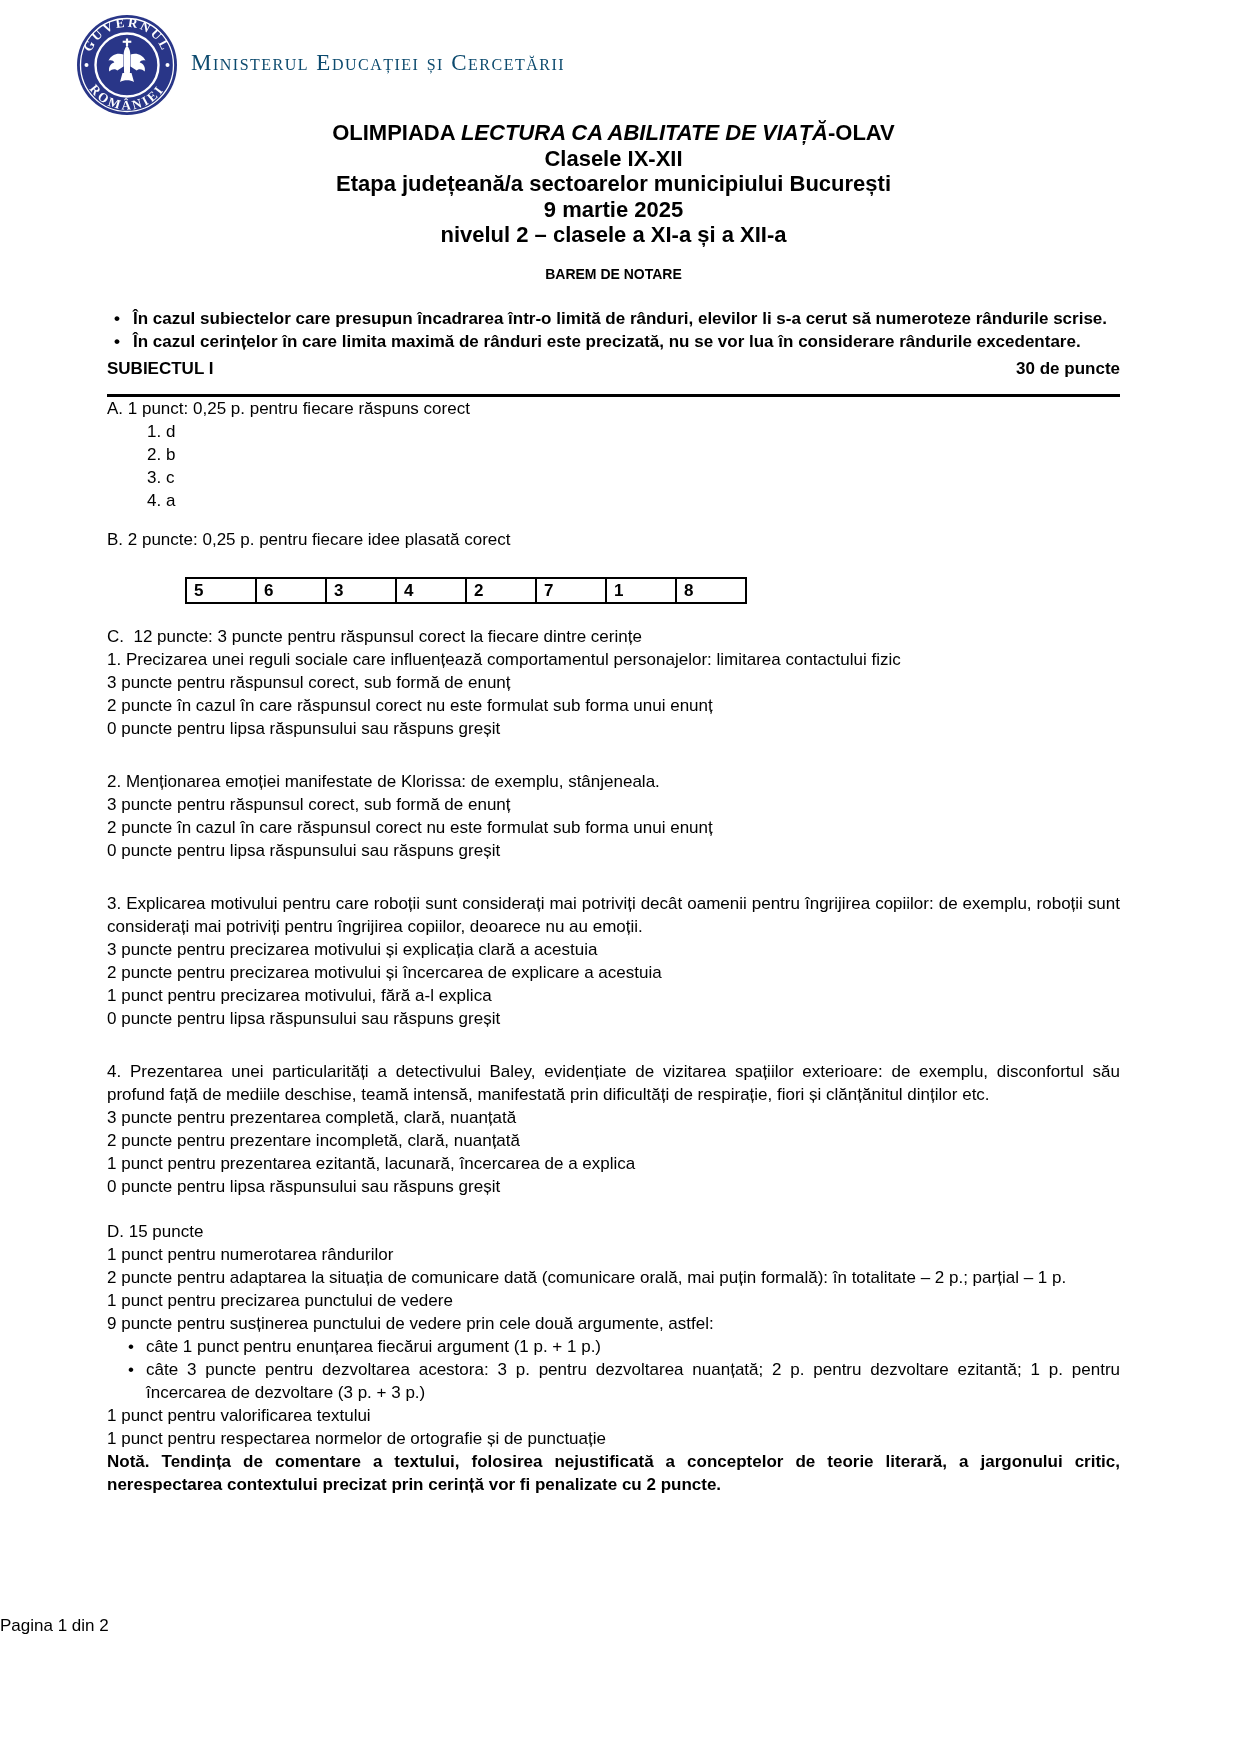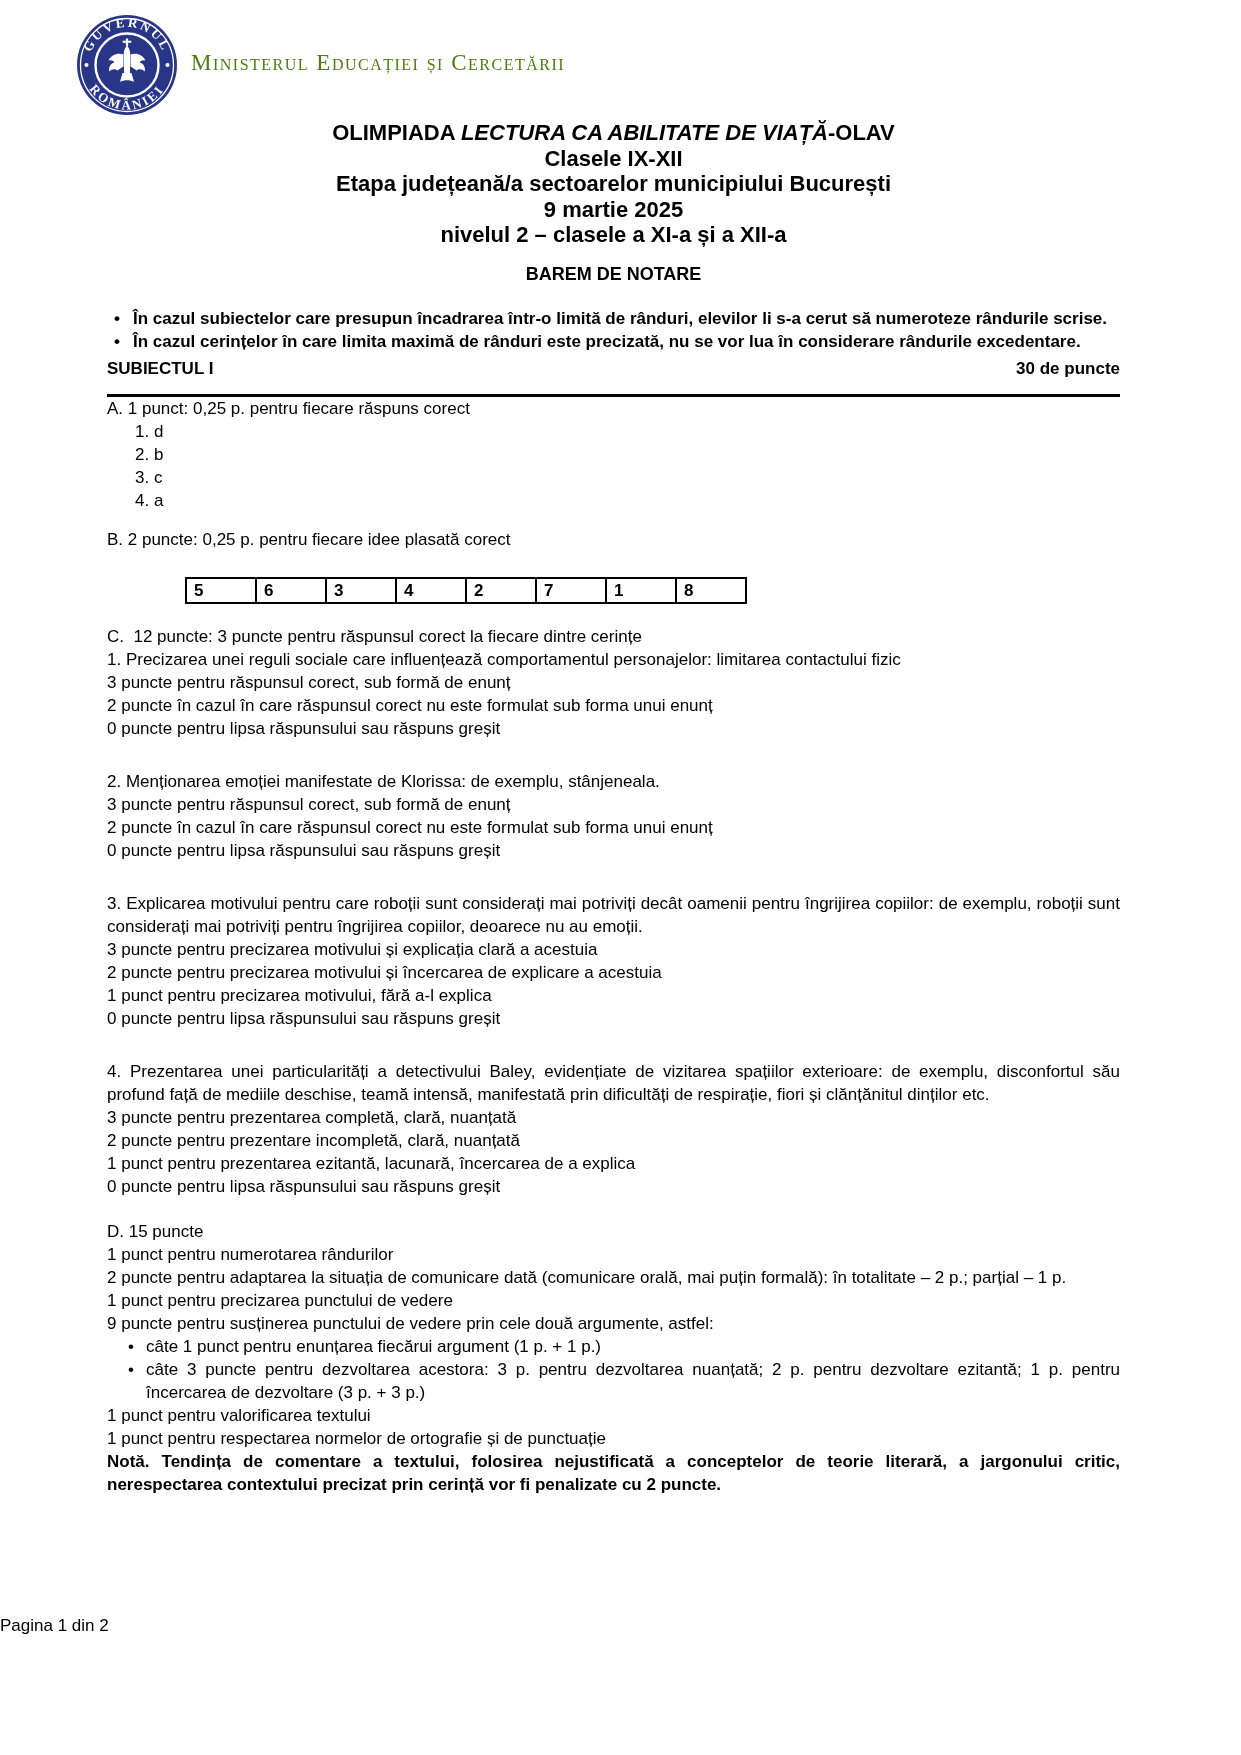--- a/index.html
+++ b/index.html
@@ -15,41 +15,41 @@
     overflow:hidden;
   }
   
   .header { position:relative; height:102px; }
   .gov-logo { position:absolute; left:-30px; top:2px; width:100px; height:100px; }
   .ministry {
     position:absolute; left:84px; top:38px;
     font-family:"Liberation Serif", serif;
     font-variant:small-caps;
     font-size:23px; letter-spacing:1.5px;
-    color:#4d7c0f;
+    color:#0c4a6e;
   }
   
   .title-block { margin-top:5px; text-align:center; font-weight:bold; font-size:22px; line-height:25.5px; }
   .italic { font-style:italic; }
-  .barem-heading { margin-top:15px; text-align:center; font-weight:bold; font-size:18px; }
+  .barem-heading { margin-top:15px; text-align:center; font-weight:bold; font-size:14px; }
   
   .notes { margin-top:21px; list-style:none; font-weight:bold; }
   .notes li { position:relative; padding-left:26px; text-align:justify; }
   .notes li .bullet-dot { position:absolute; left:7px; top:0; }
   
   .subject-row {
     margin-top:4px;
     display:flex; justify-content:space-between;
     font-weight:bold;
     border-bottom:3px solid #000;
     padding-bottom:14px;
   }
   
   .sec-heading { font-weight:normal; white-space:pre-wrap; }
-  .answers { margin-left:28px; }
+  .answers { margin-left:40px; }
   .sec-b { margin-top:16px; }
   .b-table { border-collapse:collapse; margin:26px 0 0 78px; }
   .b-table td {
     border:2px solid #000;
     width:70px; height:23px;
     font-weight:bold; font-size:17px;
     padding:0 0 0 7px;
     vertical-align:middle;
   }
   .sec-c { margin-top:21px; }

